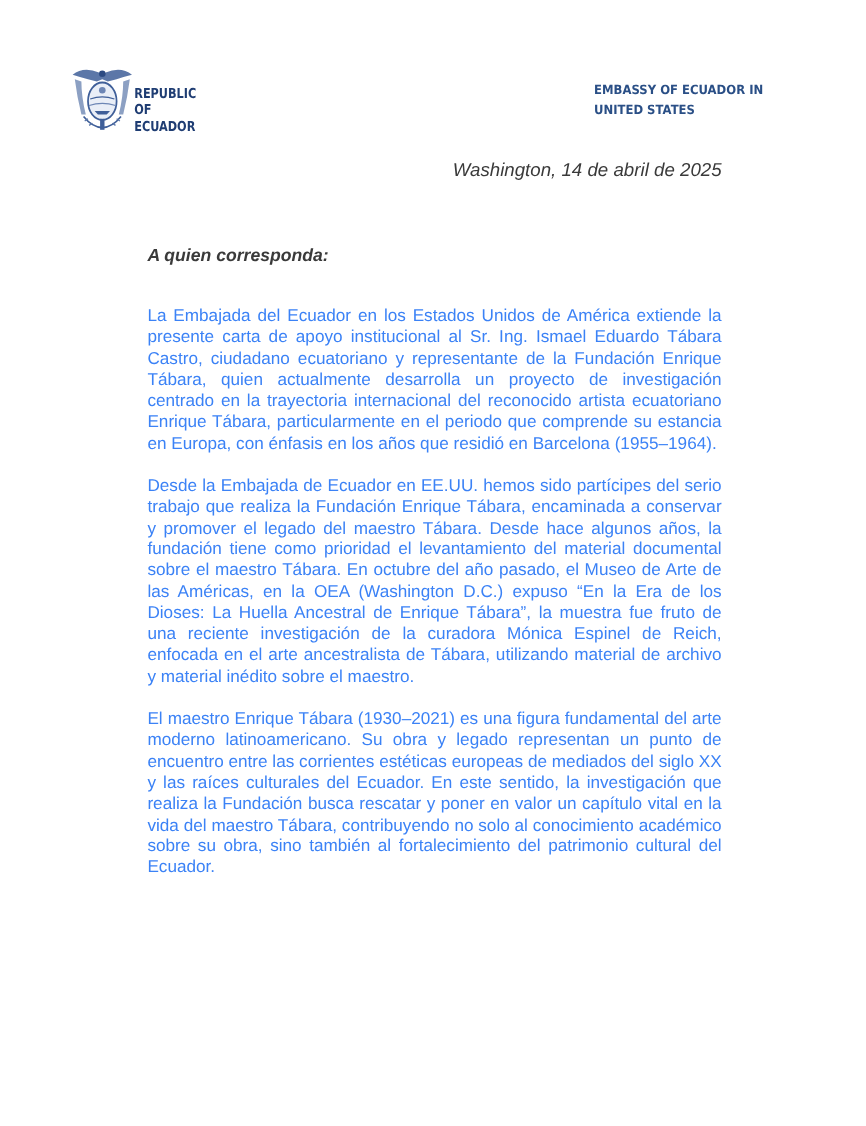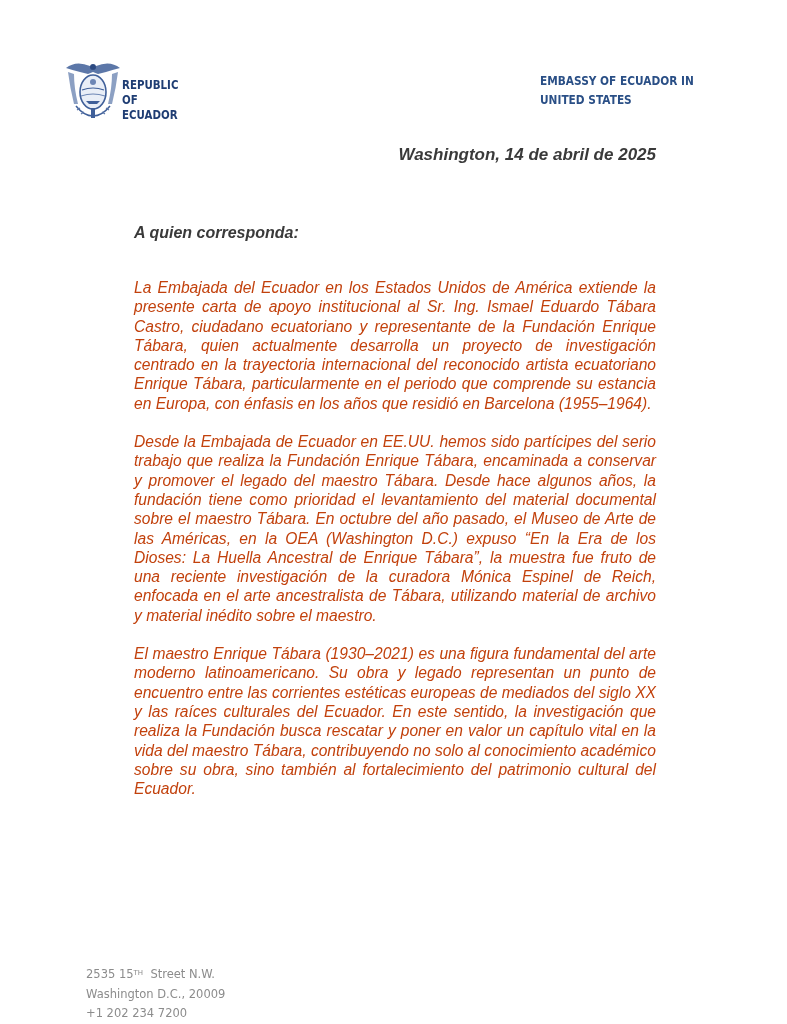--- a/index.html
+++ b/index.html
@@ -2,23 +2,23 @@
 <html><head>
   <meta charset="utf-8">
   <style>
     html, body { margin: 0; padding: 0; background: #ffffff; }
     body { width: 787px; height: 1024px; position: relative; overflow: hidden; }
     .page { position: absolute; left: 0; top: 0; width: 787px; height: 1024px; background: #fff; margin-top: 28px; }
     .logo { position: absolute; left: 62px; top: 30px; width: 150px; height: 62px; }
     .crest { position: absolute; left: 0; top: 0; width: 62px; height: 62px; }
     .country { position: absolute; left: 60px; top: 19px; font-family: "DejaVu Sans", sans-serif; font-weight: bold; font-size: 12.5px; line-height: 15px; color: #1f3d73; letter-spacing: 0px; transform: scaleX(0.82); transform-origin: left top; }
     .embassy { position: absolute; left: 540px; top: 44px; font-family: "DejaVu Sans", sans-serif; font-weight: bold; font-size: 11.5px; line-height: 19px; color: #2a4f86; transform: scaleX(0.92); transform-origin: left top; }
-    .date { position: absolute; right: 131px; top: 117px; font-family: "Liberation Sans", sans-serif; font-weight: bold; font-style: italic; font-size: 17px; color: #3a3a3a; white-space: nowrap; }
+    .date { position: absolute; right: 131px; top: 117px; font-family: "Liberation Sans", sans-serif; font-weight: normal; font-style: italic; font-size: 17px; color: #3a3a3a; white-space: nowrap; }
     .salutation { position: absolute; left: 134px; top: 196px; font-family: "Liberation Sans", sans-serif; font-weight: bold; font-style: italic; font-size: 16px; color: #3a3a3a; text-align: right; }
-    .body { position: absolute; left: 134px; top: 250px; width: 522px; font-family: "Liberation Sans", sans-serif; font-style: italic; font-size: 15.6px; line-height: 19.3px; color: #c2410c; text-align: justify; }
+    .body { position: absolute; left: 134px; top: 250px; width: 522px; font-family: "Liberation Sans", sans-serif; font-size: 15.6px; line-height: 19.3px; color: #3b82f6; text-align: justify; }
     .body p { margin: 0 0 19px 0; text-align: justify; }
     .footer { position: absolute; left: 86px; top: 937px; font-family: "DejaVu Sans", sans-serif; font-size: 11.5px; line-height: 19.5px; color: #8c8c8c; }
     .footer sup { font-size: 7px; vertical-align: top; position: relative; top: -1px; }
   </style>
 </head>
 <body>
 
 <div class="page">
 
   <div class="logo">
@@ -54,19 +54,14 @@
   <div class="date">Washington, 14 de abril de 2025</div>
 
   <div class="salutation">A quien corresponda:</div>
 
   <div class="body">
     <p>La Embajada del Ecuador en los Estados Unidos de América extiende la presente carta de apoyo institucional al Sr. Ing. Ismael Eduardo Tábara Castro, ciudadano ecuatoriano y representante de la Fundación Enrique Tábara, quien actualmente desarrolla un proyecto de investigación centrado en la trayectoria internacional del reconocido artista ecuatoriano Enrique Tábara, particularmente en el periodo que comprende su estancia en Europa, con énfasis en los años que residió en Barcelona (1955–1964).</p>
     <p>Desde la Embajada de Ecuador en EE.UU. hemos sido partícipes del serio trabajo que realiza la Fundación Enrique Tábara, encaminada a conservar y promover el legado del maestro Tábara. Desde hace algunos años, la fundación tiene como prioridad el levantamiento del material documental sobre el maestro Tábara. En octubre del año pasado, el Museo de Arte de las Américas, en la OEA (Washington D.C.) expuso “En la Era de los Dioses: La Huella Ancestral de Enrique Tábara”, la muestra fue fruto de una reciente investigación de la curadora Mónica Espinel de Reich, enfocada en el arte ancestralista de Tábara, utilizando material de archivo y material inédito sobre el maestro.</p>
     <p>El maestro Enrique Tábara (1930–2021) es una figura fundamental del arte moderno latinoamericano. Su obra y legado representan un punto de encuentro entre las corrientes estéticas europeas de mediados del siglo XX y las raíces culturales del Ecuador. En este sentido, la investigación que realiza la Fundación busca rescatar y poner en valor un capítulo vital en la vida del maestro Tábara, contribuyendo no solo al conocimiento académico sobre su obra, sino también al fortalecimiento del patrimonio cultural del Ecuador.</p>
   </div>
 
-  <div class="footer">
-    <div><span>2535 15</span><sup>TH</sup>&nbsp; <span>Street N.W.</span></div>
-    <div>Washington D.C., 20009</div>
-    <div>+1 202 234 7200</div>
-  </div>
 
 </div>
 
 </body></html>

